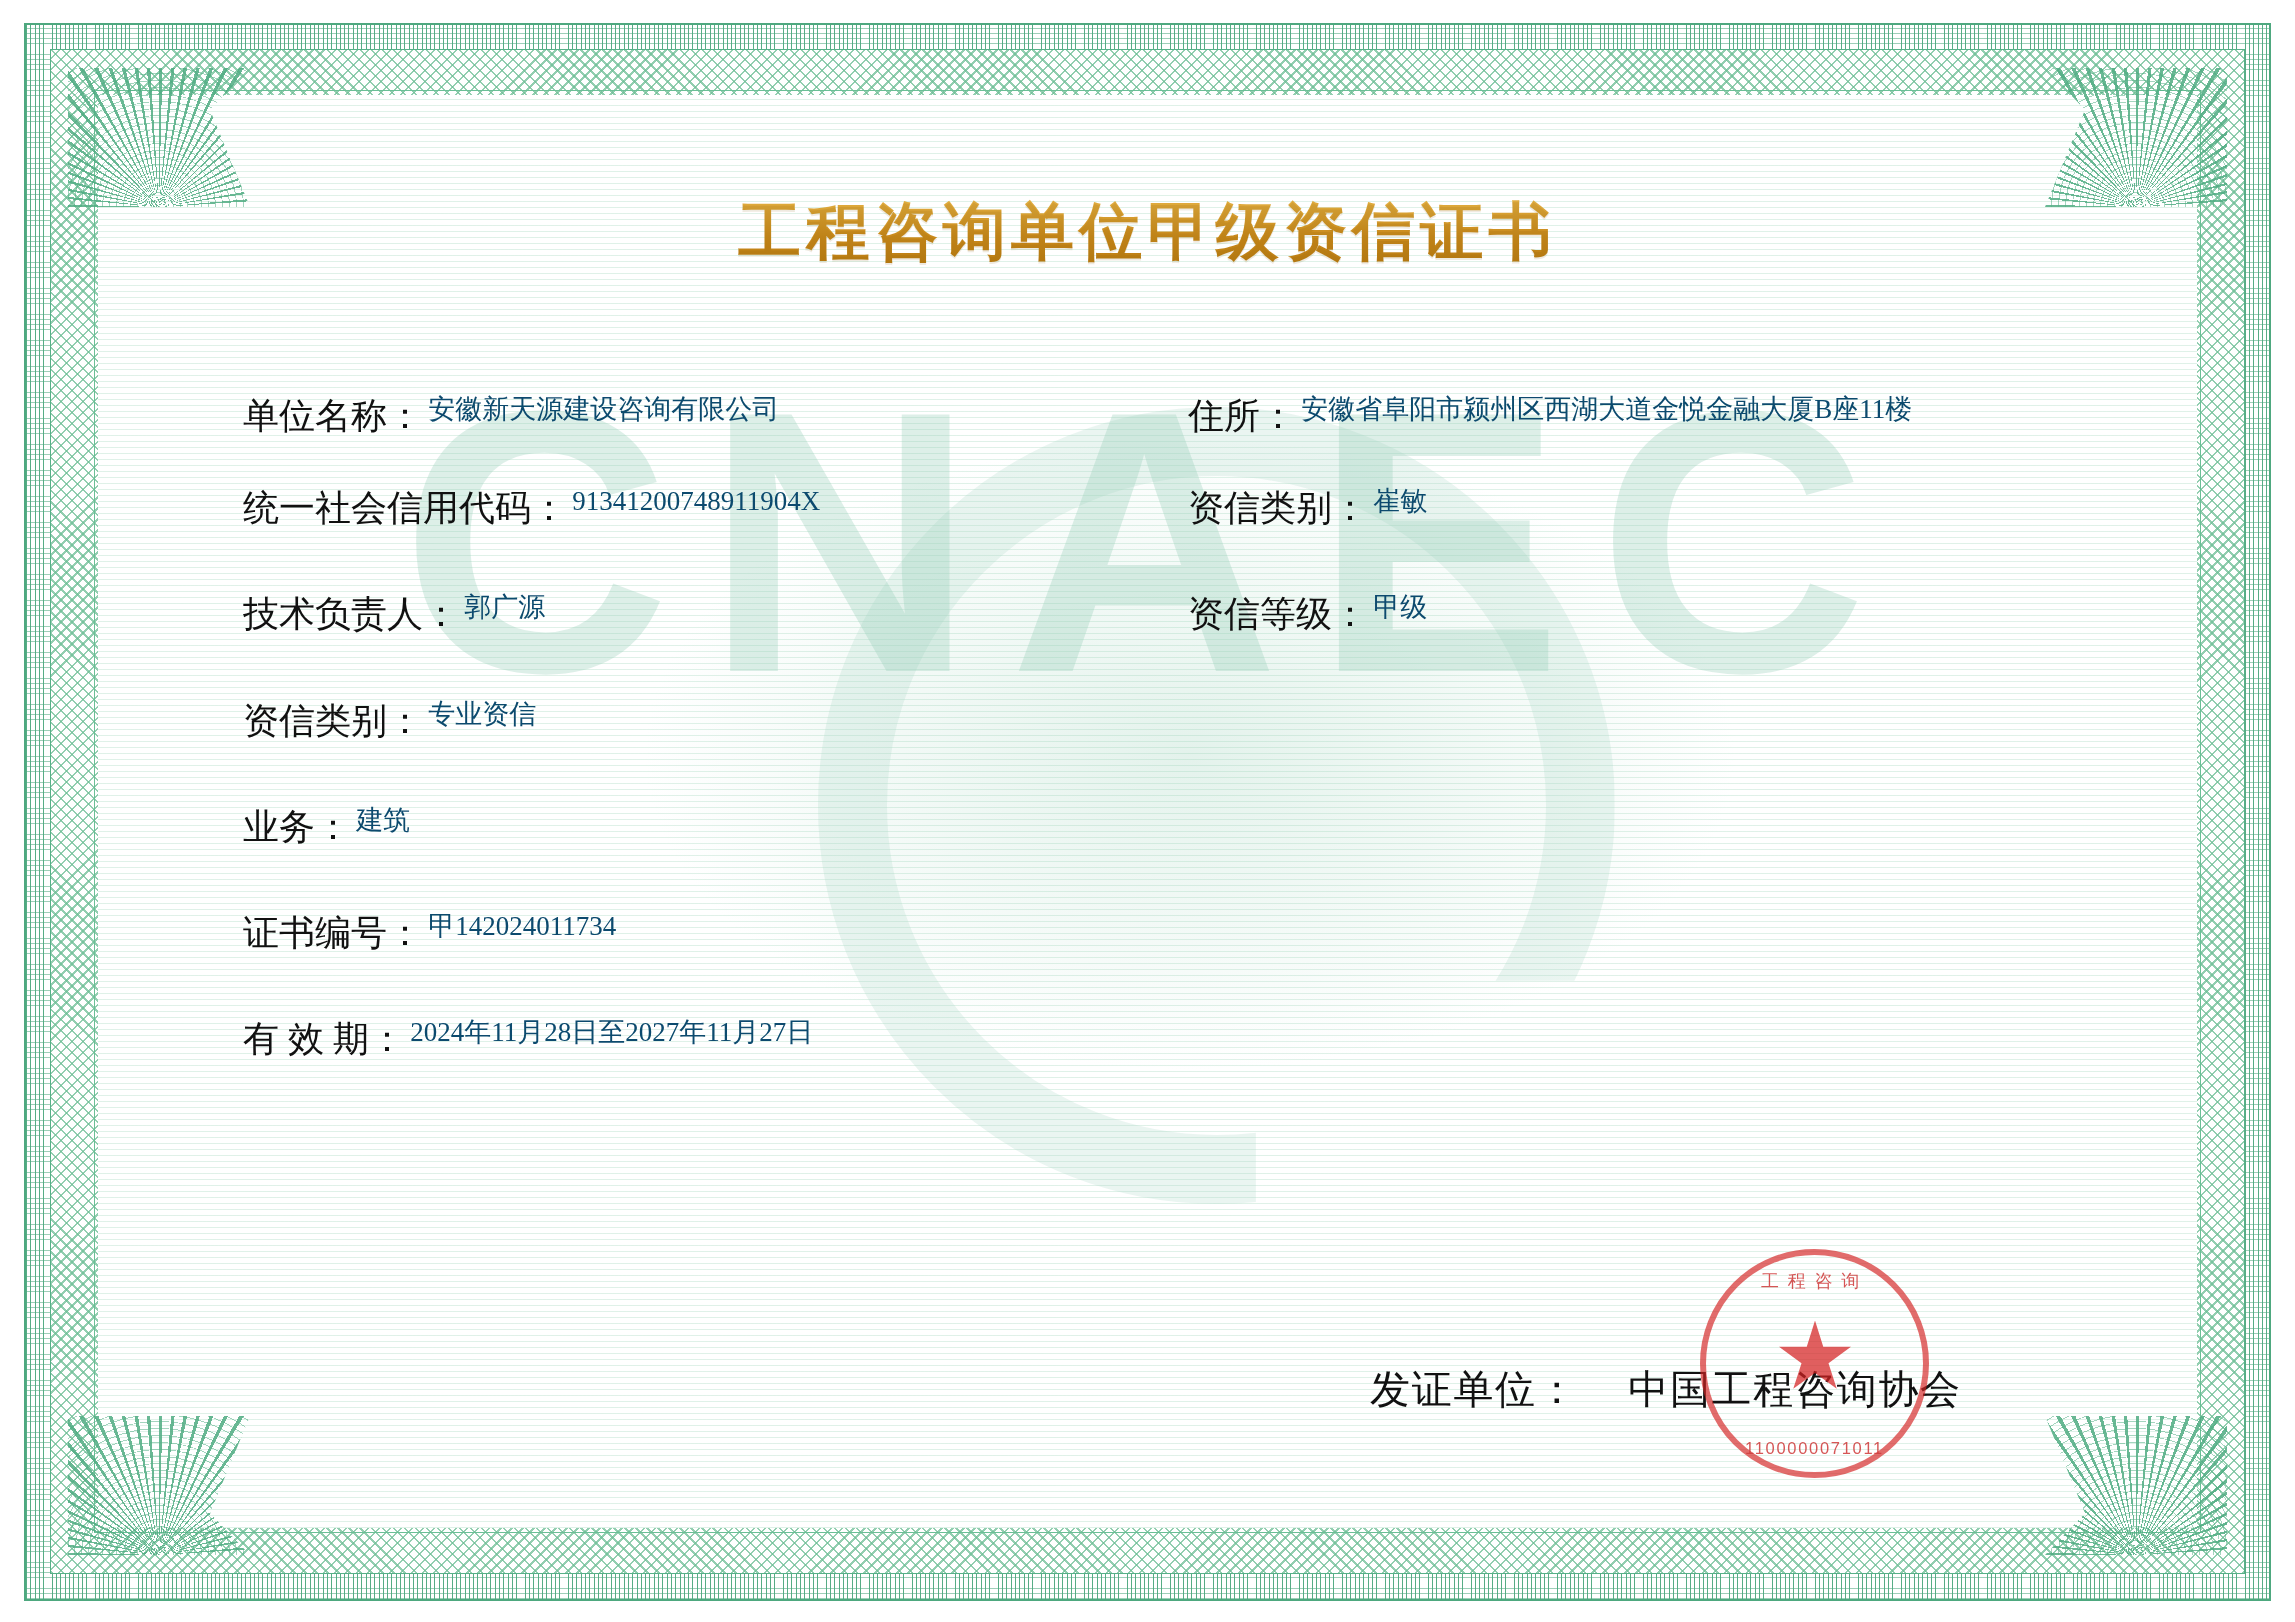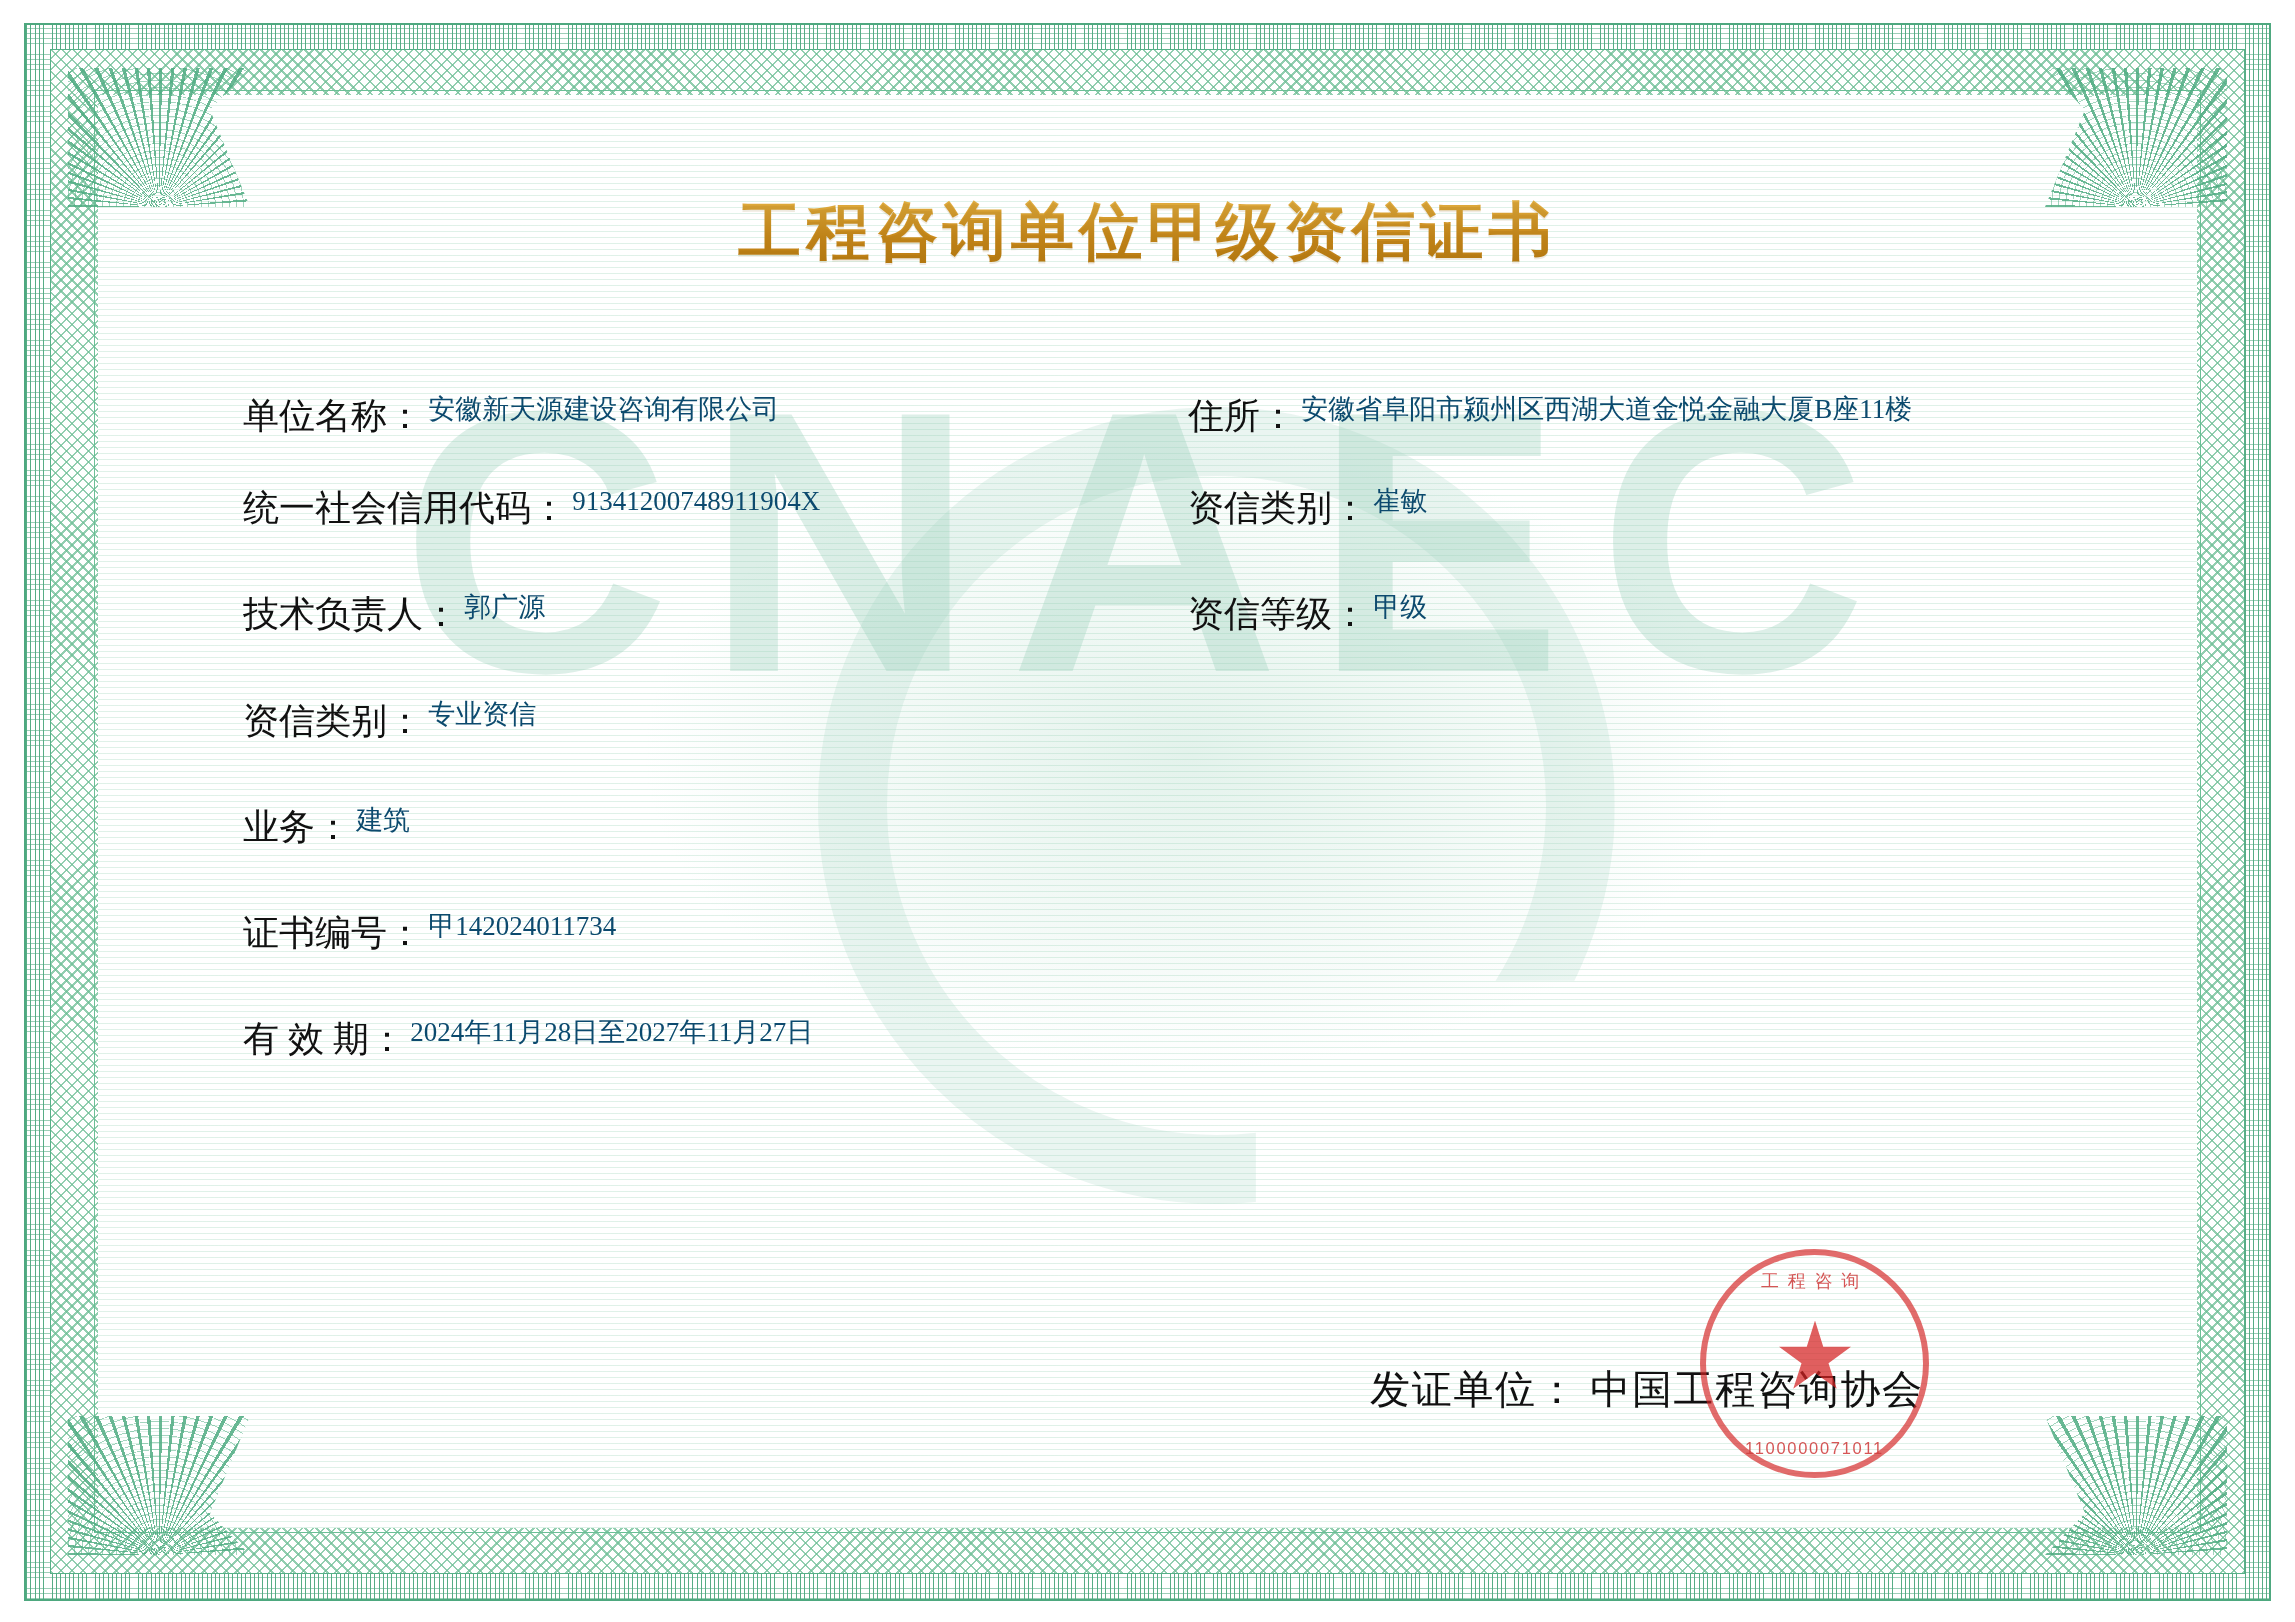--- a/index.html
+++ b/index.html
@@ -185,21 +185,21 @@
   
   .issuer {
     position: absolute;
     left: 1370px;
     top: 1362px;
     font-size: 40px;
     color: #111111;
     white-space: nowrap;
     letter-spacing: 1.7px;
   }
-  .issuer .issuer-label { }
+  .issuer .issuer-label { margin-right: 38px; }
 
   
   .seal {
     position: absolute;
     left: 1700px;
     top: 1249px;
     width: 217px;
     height: 217px;
     border-radius: 50%;
     border: 6px solid rgba(212, 34, 34, 0.78);

